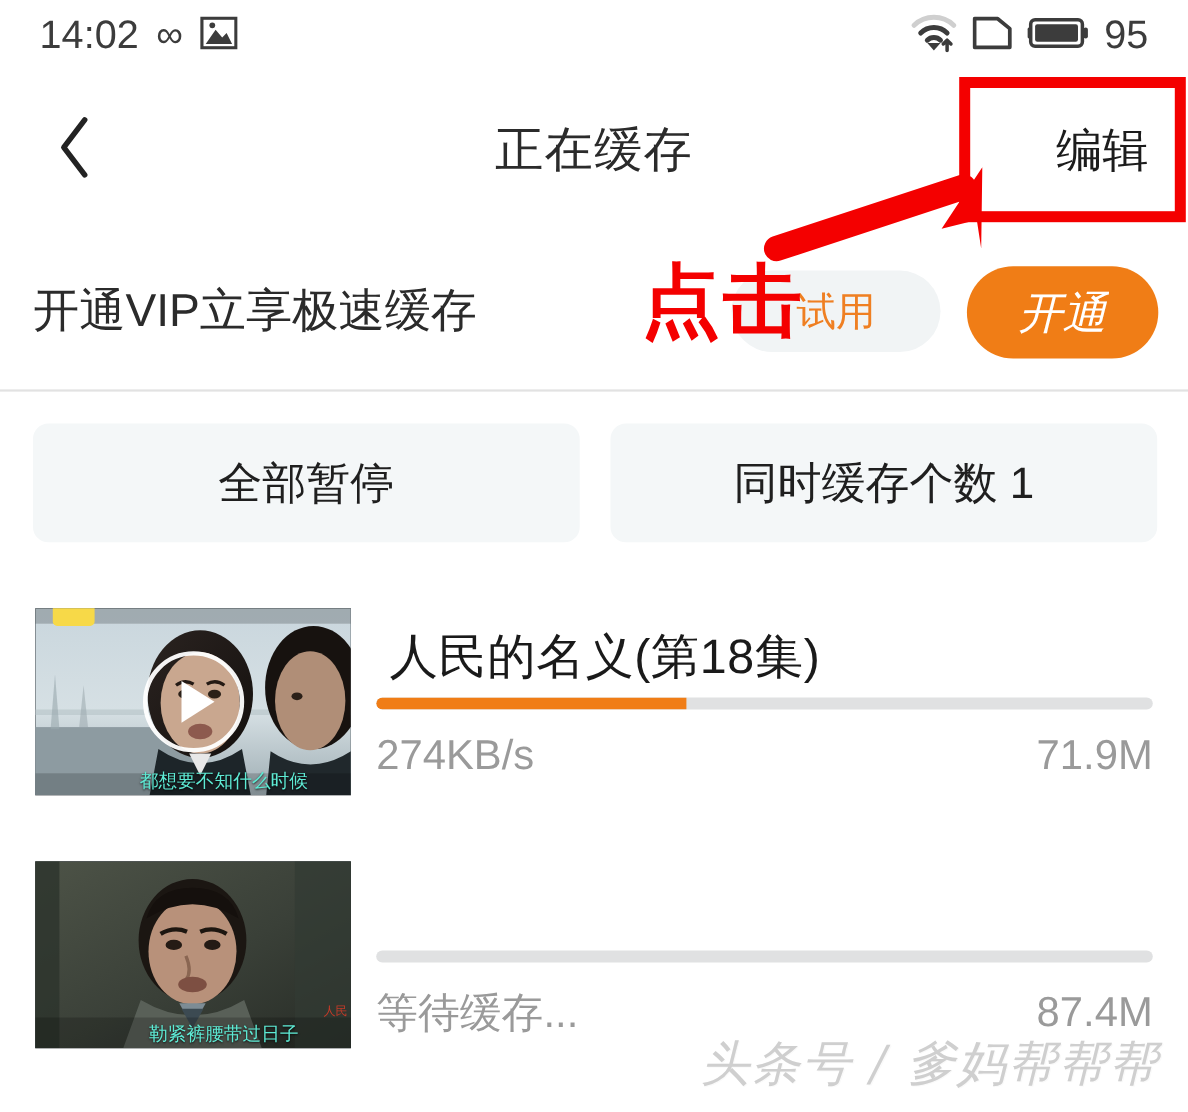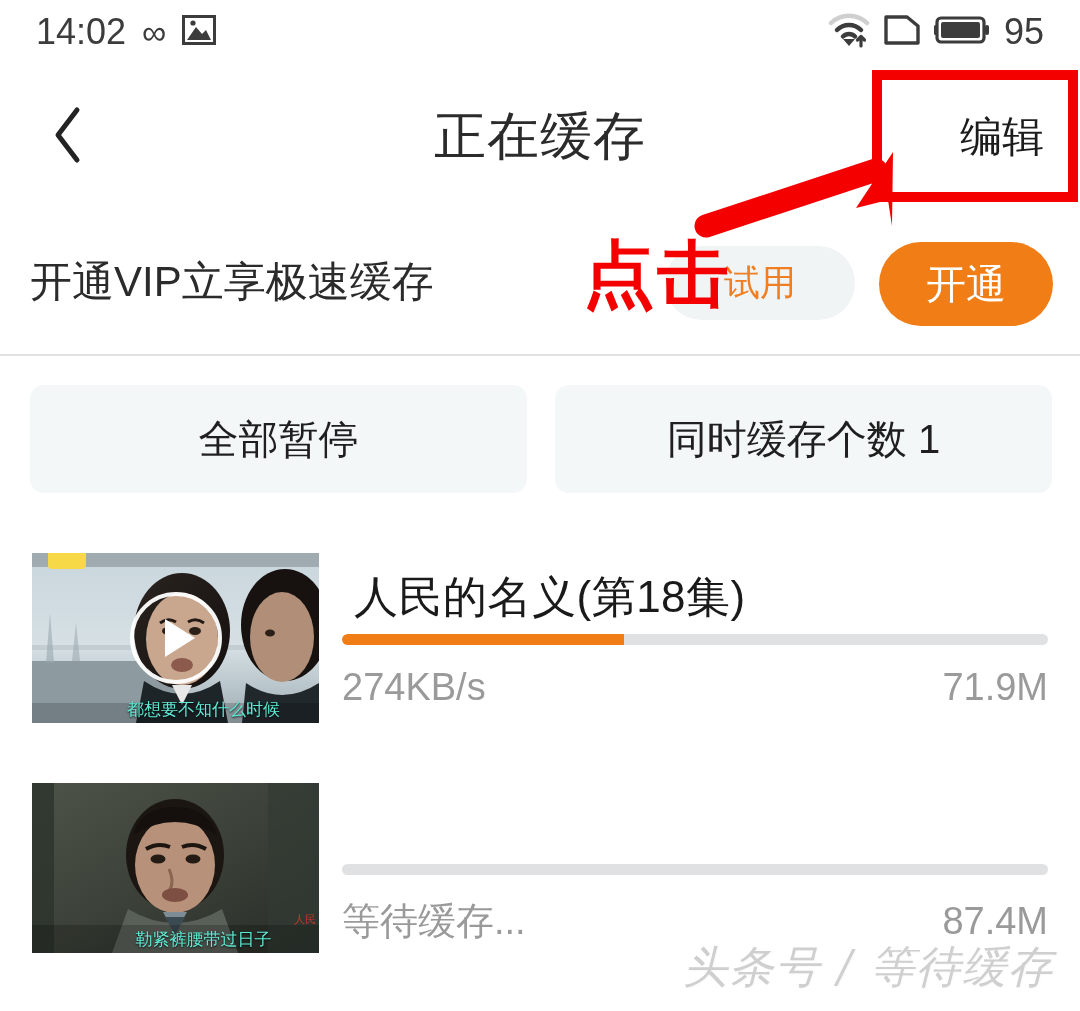--- a/index.html
+++ b/index.html
@@ -28,21 +28,21 @@
     position:absolute; left:0; top:64px; width:1080px; height:145px;
     display:flex; align-items:center;
   }
   .nav-back {
     position:absolute; left:38px; top:50%; transform:translateY(-50%);
     width:60px; height:60px; display:flex; align-items:center; justify-content:center;
   }
   .nav-title {
     position:absolute; left:0; top:0; width:1080px; height:145px;
     display:flex; align-items:center; justify-content:center;
-    font-size:52px; color:#2b2b2b; letter-spacing:1px;
+    font-size:44px; color:#2b2b2b; letter-spacing:1px;
   }
   .nav-edit {
     position:absolute; right:36px; top:50%; transform:translateY(-50%);
     font-size:42px; color:#1c1c1c;
   }
 
   
   .vip-row {
     position:absolute; left:0; top:209px; width:1080px; height:147px;
     border-bottom:2px solid #e2e2e2;
@@ -54,21 +54,21 @@
   .vip-trial {
     position:absolute; left:665px; top:246px; width:190px; height:74px;
     background:#f1f4f5; border-radius:37px;
     display:flex; align-items:center; justify-content:center;
     font-size:36px; color:#ef7f22;
   }
   .vip-open {
     position:absolute; left:879px; top:242px; width:174px; height:84px;
     background:#f07d16; border-radius:42px;
     display:flex; align-items:center; justify-content:center;
-    font-size:40px; color:#ffffff;
+    font-size:40px; color:#ffffff;font-style:italic;
   }
 
   
   .act-btn {
     position:absolute; top:385px; height:108px;
     background:#f4f7f8; border-radius:14px;
     display:flex; align-items:center; justify-content:center;
     font-size:40px; color:#1f1f1f;
   }
   .act-pause { left:30px; width:497px; }
@@ -306,15 +306,15 @@
 
   <div class="anno-box"></div>
   <div class="anno-click">点击</div>
   <div class="anno-arrow">
     <svg width="260" height="110" viewBox="0 0 260 110">
       <path d="M26 96 L196 40" stroke="#f40000" stroke-width="23" stroke-linecap="round" fill="none"></path>
       <path d="M213 22 L176 78 L208 70 L212 96 Z" fill="#f40000"></path>
     </svg>
   </div>
 
-  <div class="watermark">头条号 / 等待缓存</div>
+  <div class="watermark">头条号 / 爹妈帮帮帮</div>
 
 </div>
 
 </body></html>

